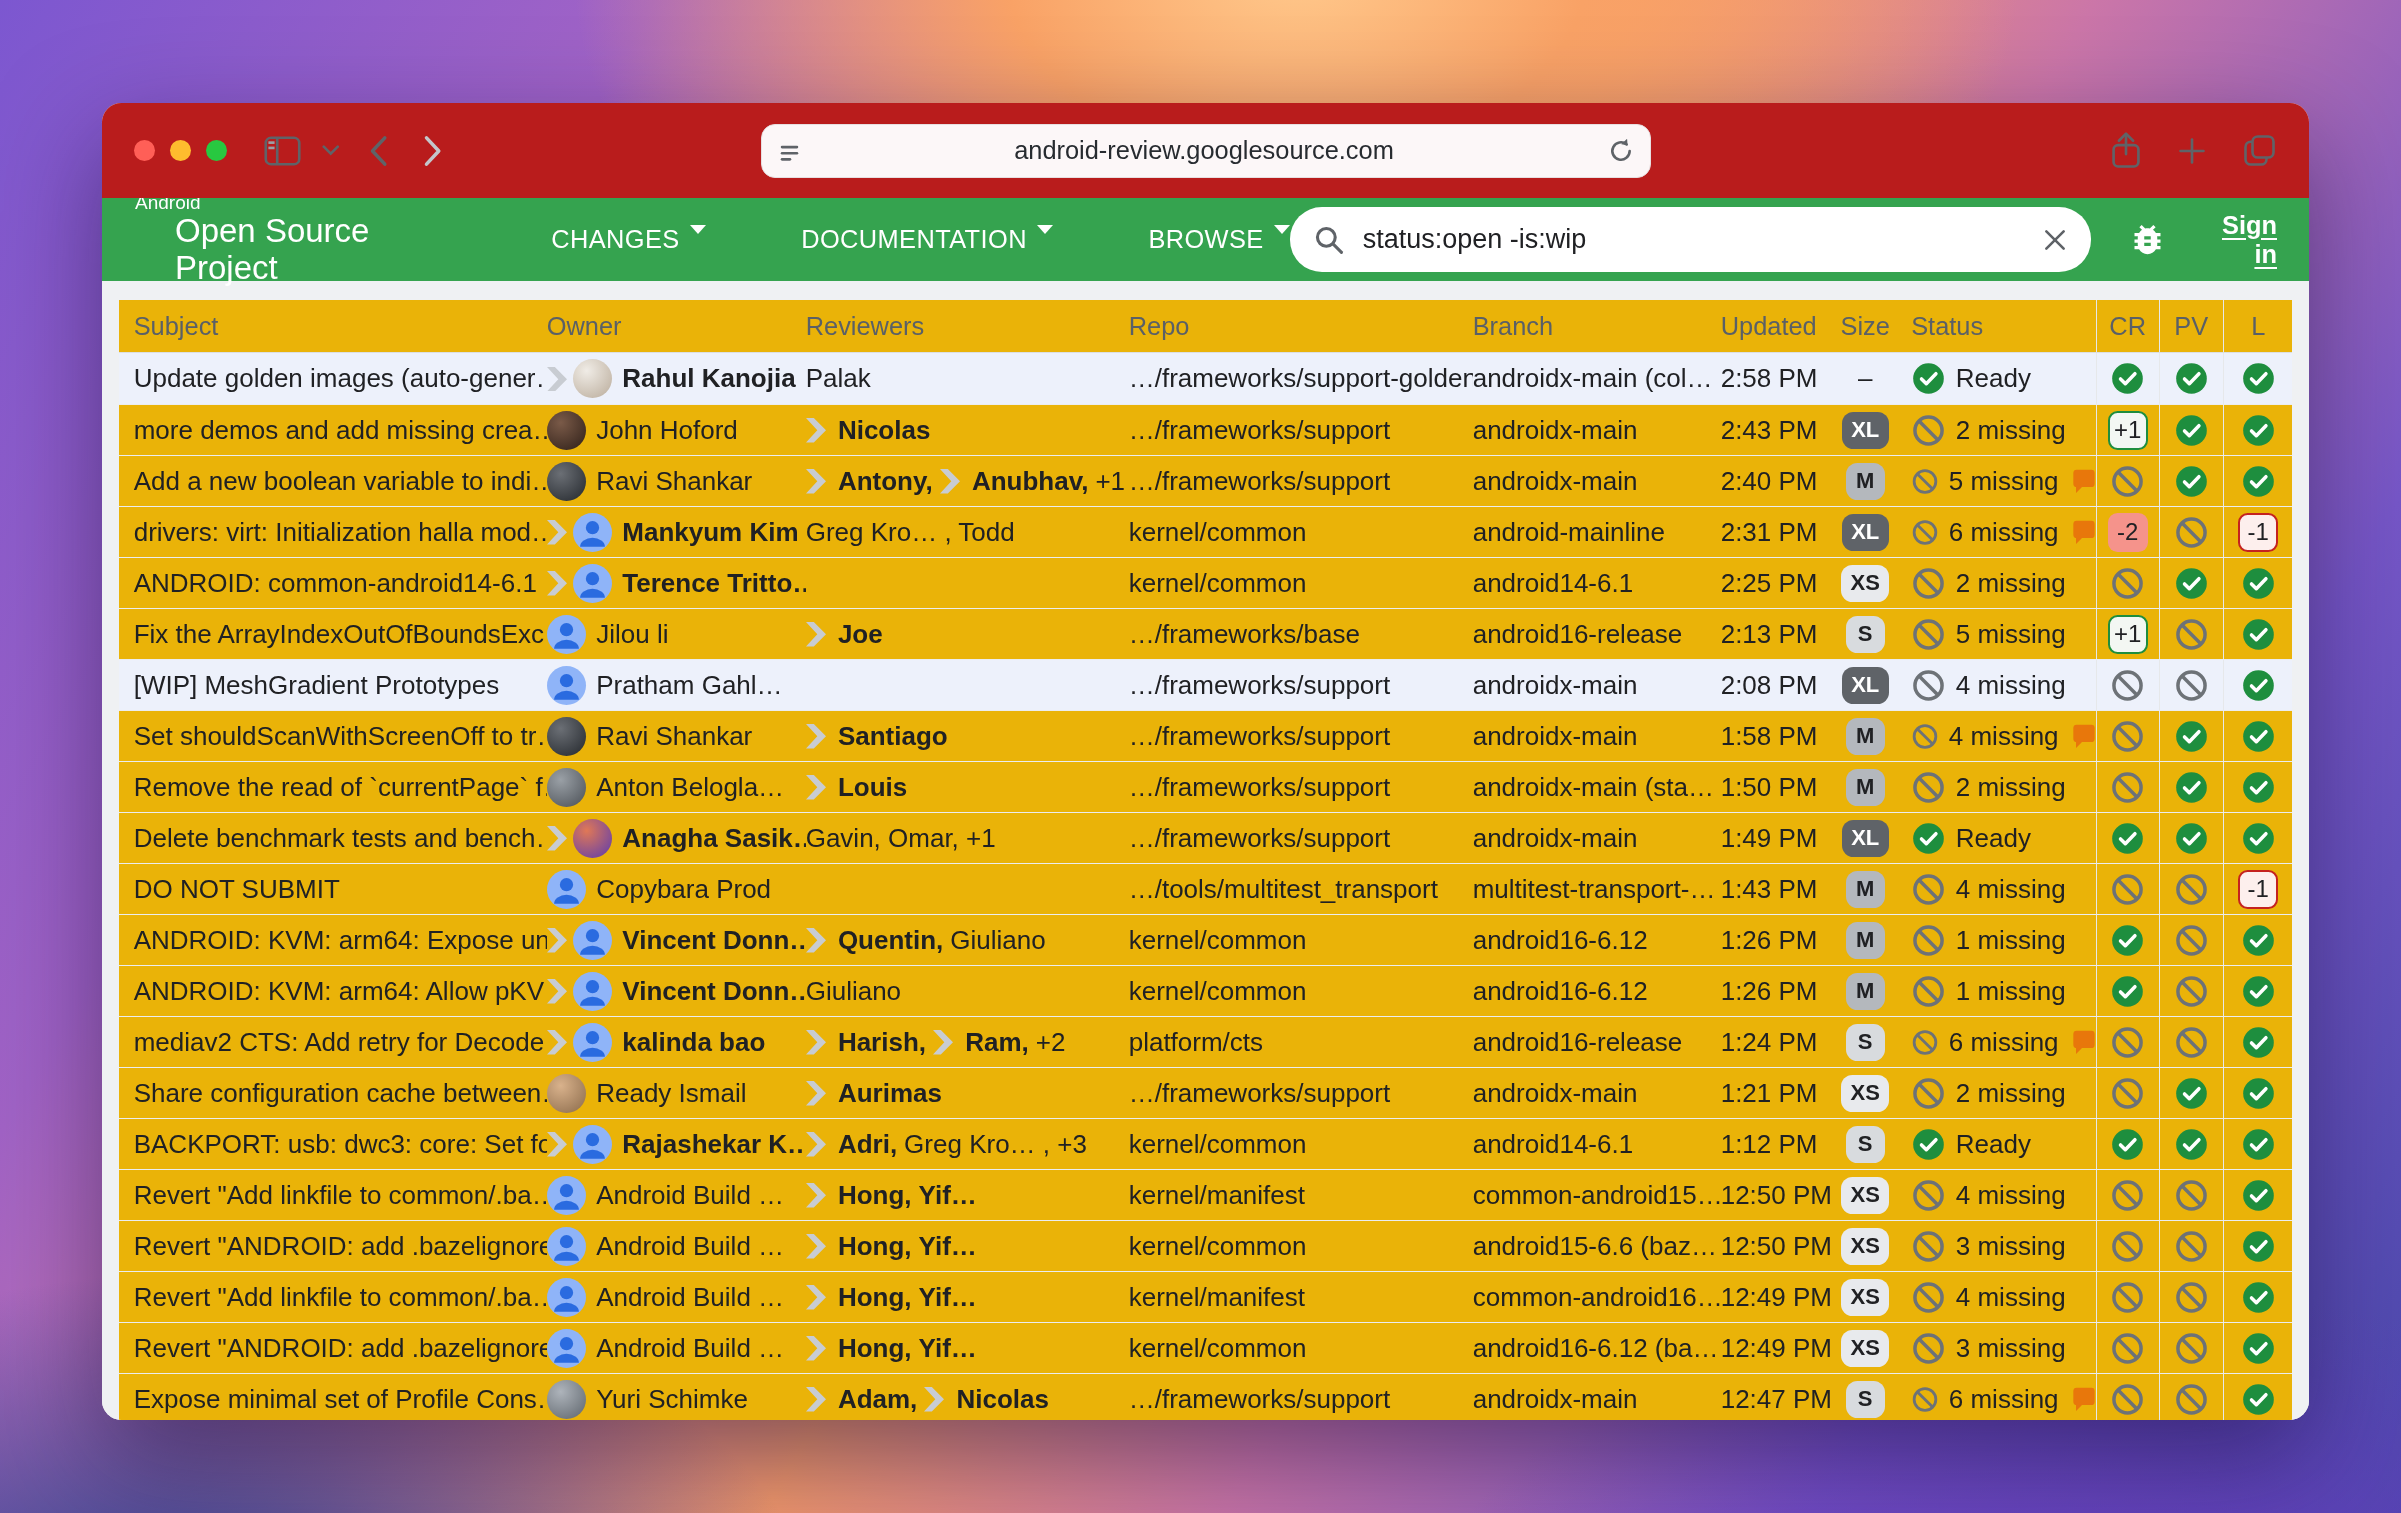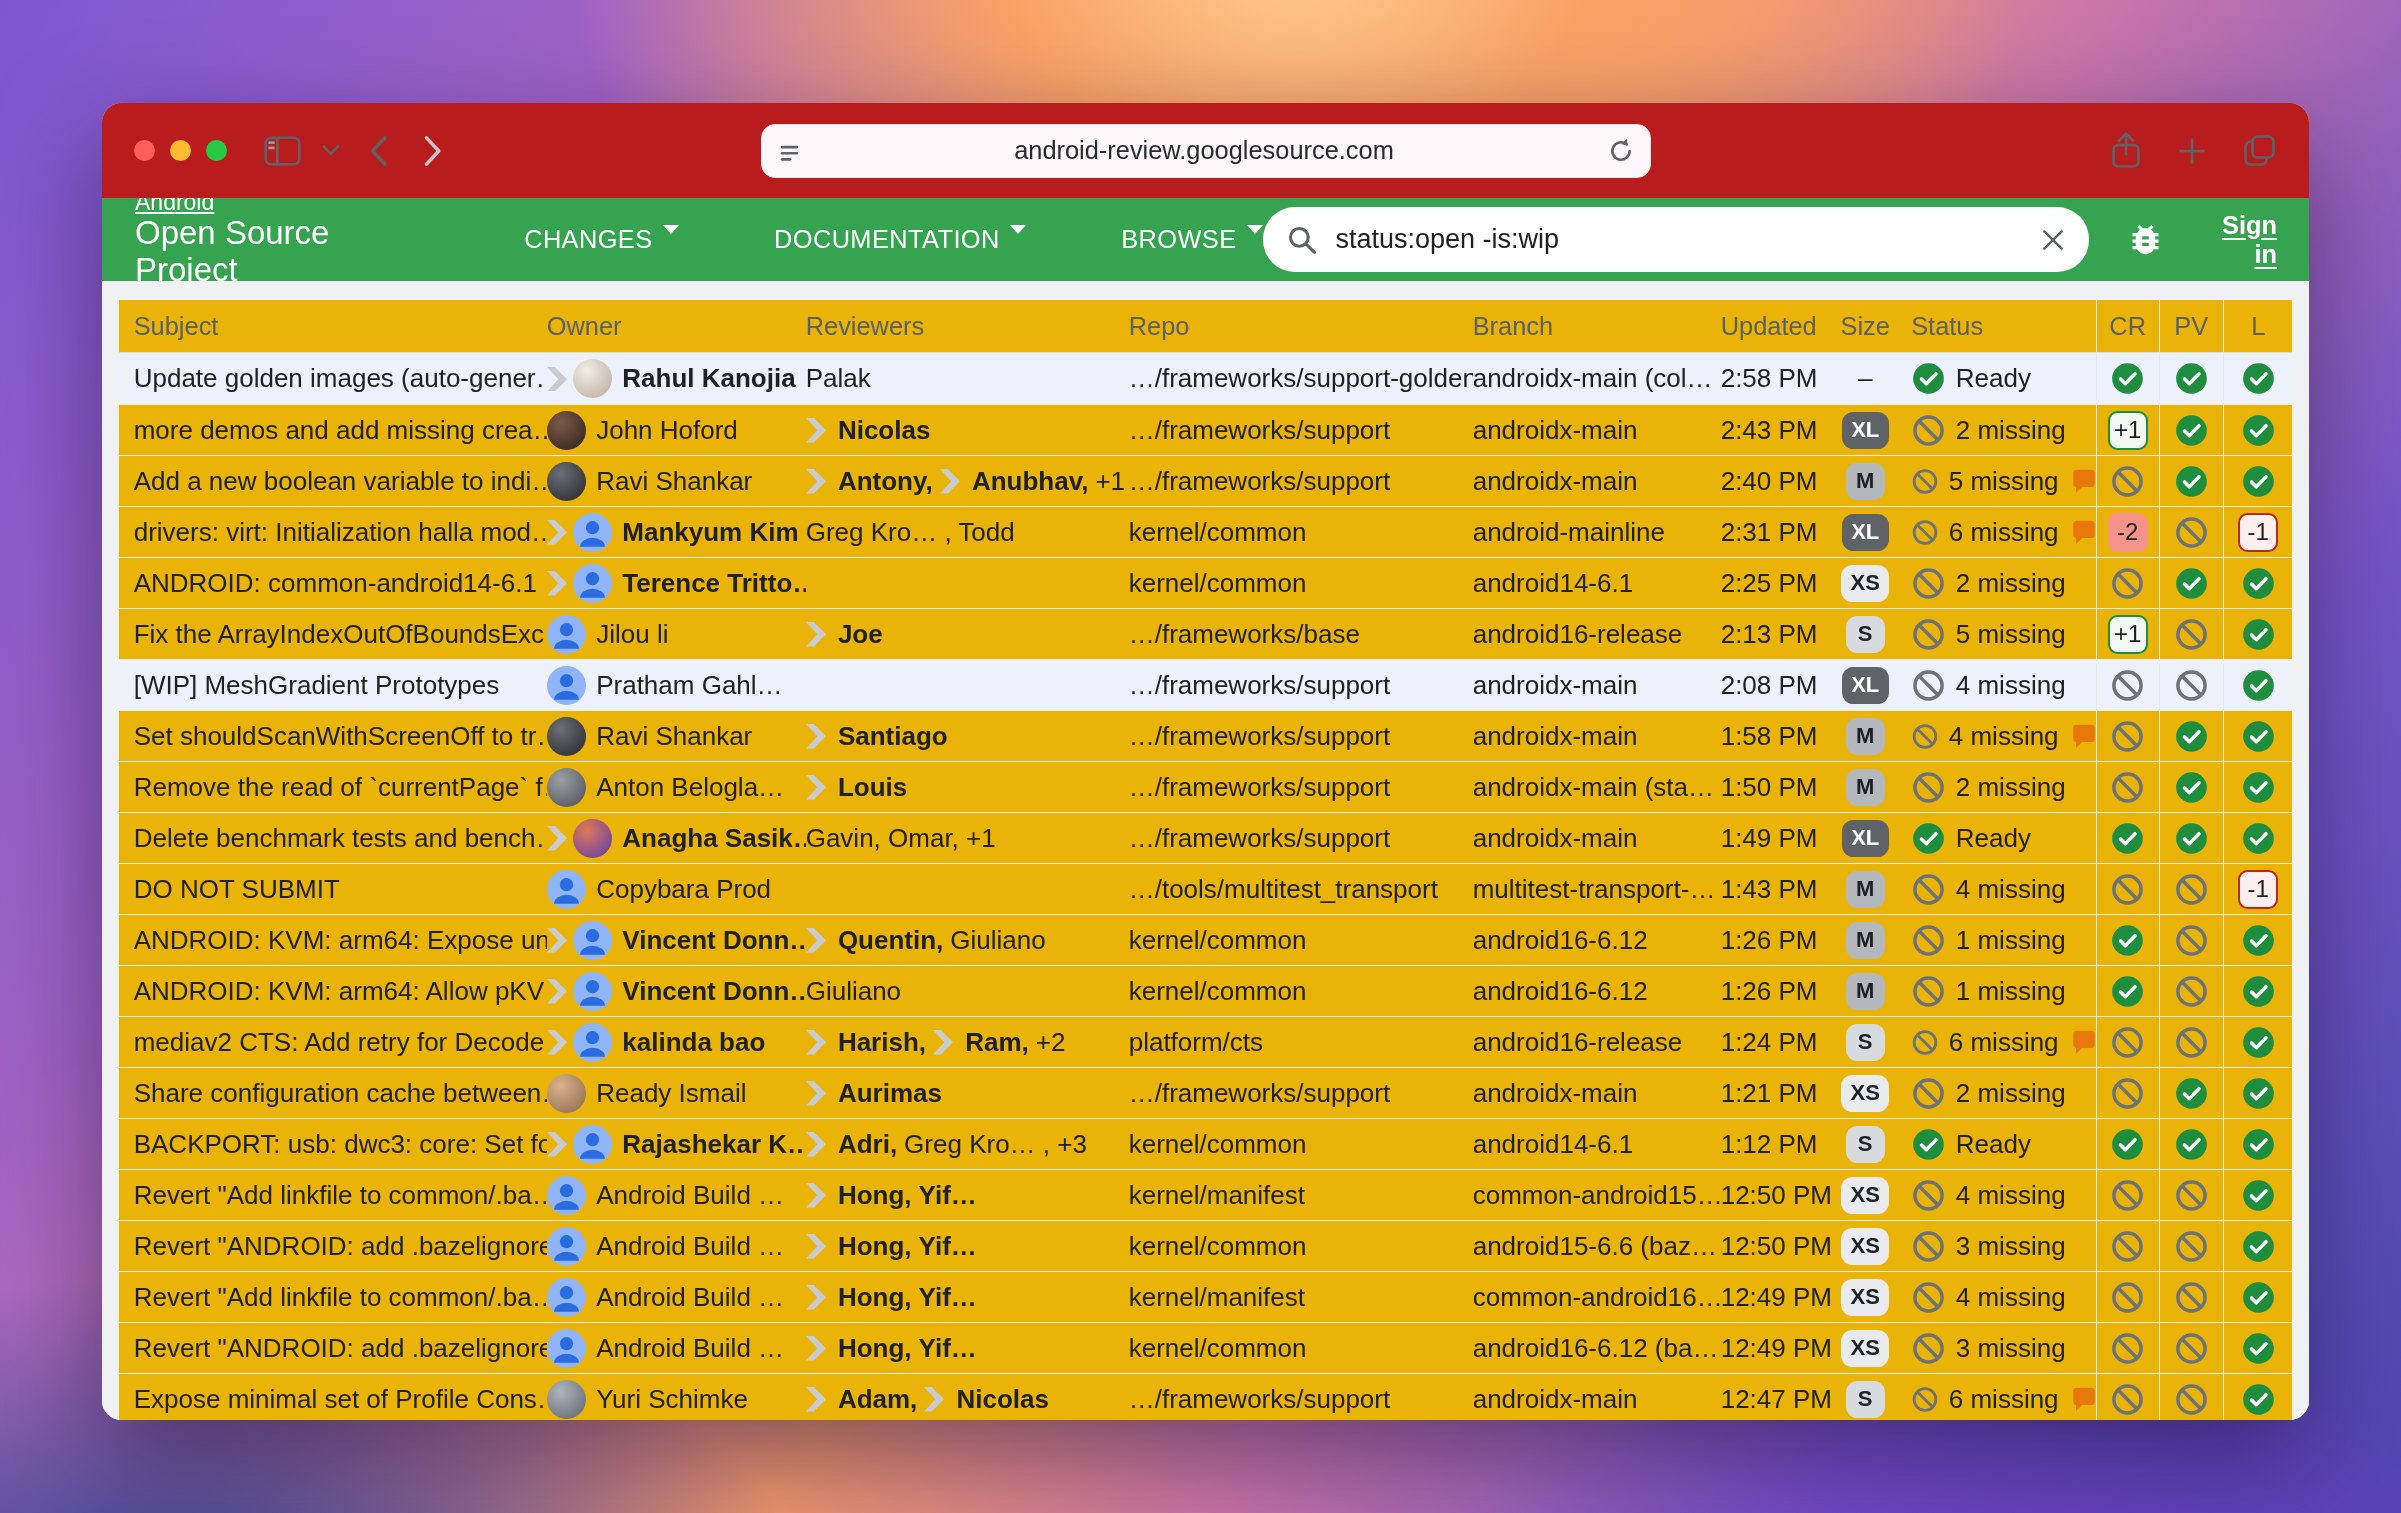--- a/index.html
+++ b/index.html
@@ -27,22 +27,22 @@
     position:absolute; left:50%; top:50%; transform:translate(-50%,-50%);
     width:890px; height:54px; border-radius:14px; background:#fcf7f8; border:1.8px solid #e7dfe1;
     display:flex; align-items:center; padding:0 16px;
   }
   .urlbar .url { flex:1; text-align:center; font-size:25.4px; color:#272b30; }
   .nav-right { position:absolute; right:32px; display:flex; align-items:center; gap:35px; }
   svg.cicon { display:block; }
   
   .appbar { height:83px; background:#35a34f; display:flex; align-items:center; padding:0 32px 0 33px; color:#fff; }
   .logo { line-height:1.12; margin-right:103px; }
-  .logo .l1 { font-size:23px;text-decoration:underline; }
-  .logo .l2 { font-size:33px; }
+  .logo .l1 { font-size:19px; }
+  .logo .l2 { font-size:33px;margin-left:40px; }
   .menu { display:flex; align-items:flex-start; font-size:25.4px; font-weight:400; letter-spacing:0.4px; margin-right:95px; cursor:pointer; }
   .caret { width:0; height:0; border-left:8px solid transparent; border-right:8px solid transparent; border-top:9.6px solid #fff; margin-left:10.5px; }
   .searchbox {
     margin-left:auto; width:881px; height:65px; border-radius:32px; background:#fff;
     display:flex; align-items:center; padding:0 23px; gap:17.5px;
   }
   .searchbox .query { flex:1; font-size:27px; color:#202124; }
   .bugwrap { margin:0 33px 0 37px; display:flex; }
   .signin { color:#fff; font-size:25.4px; font-weight:700; text-decoration:underline; text-underline-offset:4.4px;text-align:right; }
   

